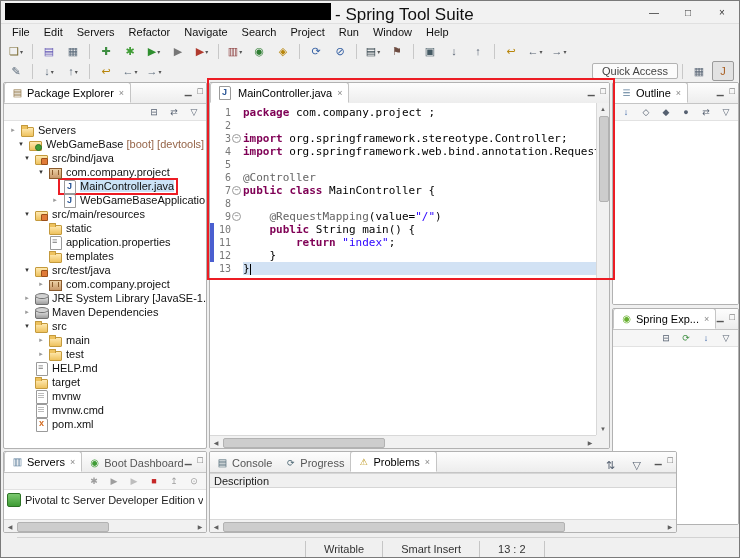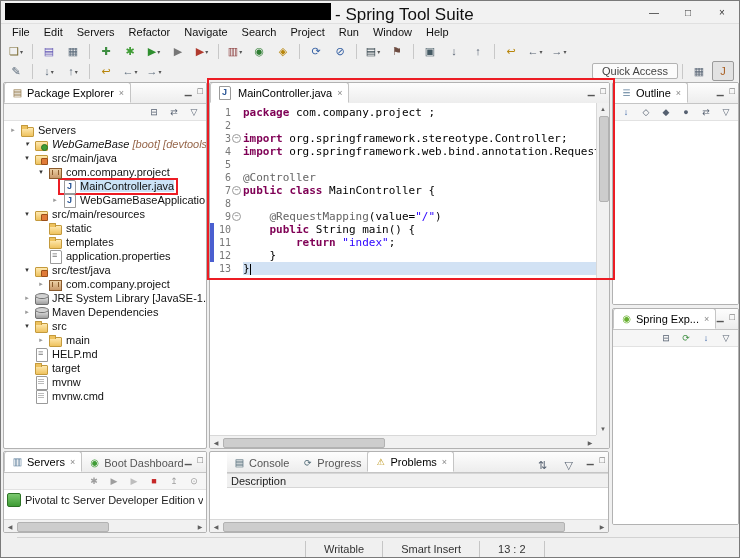--- a/index.html
+++ b/index.html
@@ -36,21 +36,21 @@
   .panel-minmax{position:absolute;right:3px;top:3px;display:flex;gap:6px;font-size:9px;color:#555;}
   .view-toolbar{height:16px;background:#f6f6f6;border-bottom:1px solid #e2e2e2;display:flex;justify-content:flex-end;
                 align-items:center;padding-right:2px;}
   .view-toolbar .tb-btn{height:14px;min-width:14px;}
   .view-toolbar .tb-g{font-size:9px;}
   #pkg-panel{left:2px;top:81px;width:204px;height:367px;}
   #editor-panel{left:208px;top:81px;width:401px;height:367px;}
   #outline-panel{left:611px;top:81px;width:127px;height:223px;}
   #spring-panel{left:611px;top:307px;width:127px;height:217px;}
   #servers-panel{left:2px;top:450px;width:204px;height:82px;}
-  #console-panel{left:208px;top:450px;width:400px;height:82px;padding-left:17px;}
+  #console-panel{left:208px;top:450px;width:468px;height:82px;}
   
   .tree{padding-top:2px;overflow:hidden;height:calc(100% - 36px);}
   .trow{height:14px;display:flex;align-items:center;white-space:nowrap;}
   .arrow{width:10px;flex:none;font-size:7px;color:#9a9a9a;text-align:center;}
   .arrow.exp{color:#333;}
   .trow-c{display:inline-flex;align-items:center;padding:0 2px;}
   .trow-c.sel .tlabel{background:#cbe3f7;}
   .trow-c.redbox{outline:2px solid #ec1c24;}
   .tlabel{white-space:pre;color:#111;}
   .tdeco{white-space:pre;color:#96664a;}
@@ -290,33 +290,33 @@
         </span>
       </div>
     <div class="tree">
         <div class="trow" style="padding-left: 4px;">
           <span class="arrow">▸</span>
           <span class="trow-c">
             <span class="ti ti-folder"></span>
             <span class="tlabel">Servers</span>
           </span>
         </div>
-        <div class="trow" style="padding-left: 18px; font-style: italic;">
+        <div class="trow" style="padding-left: 12px;">
           <span class="arrow exp">▾</span>
           <span class="trow-c">
             <span class="ti ti-project"></span>
             <span class="tlabel">WebGameBase</span>
             <span class="tdeco"> [boot] [devtools]</span>
           </span>
         </div>
         <div class="trow" style="padding-left: 18px;">
           <span class="arrow exp">▾</span>
           <span class="trow-c">
             <span class="ti ti-srcfolder"></span>
-            <span class="tlabel">src/main/java</span>
+            <span class="tlabel">src/bind/java</span>
           </span>
         </div>
         <div class="trow" style="padding-left: 32px;">
           <span class="arrow exp">▾</span>
           <span class="trow-c">
             <span class="ti ti-package"></span>
             <span class="tlabel">com.company.project</span>
           </span>
         </div>
         <div class="trow" style="padding-left: 46px;">
@@ -343,31 +343,31 @@
         <div class="trow" style="padding-left: 32px;">
           <span class="arrow"></span>
           <span class="trow-c">
             <span class="ti ti-folder"></span>
             <span class="tlabel">static</span>
           </span>
         </div>
         <div class="trow" style="padding-left: 32px;">
           <span class="arrow"></span>
           <span class="trow-c">
+            <span class="ti ti-props"></span>
+            <span class="tlabel">application.properties</span>
+          </span>
+        </div>
+        <div class="trow" style="padding-left: 32px;">
+          <span class="arrow"></span>
+          <span class="trow-c">
             <span class="ti ti-folder"></span>
             <span class="tlabel">templates</span>
           </span>
         </div>
-        <div class="trow" style="padding-left: 32px;">
-          <span class="arrow"></span>
-          <span class="trow-c">
-            <span class="ti ti-props"></span>
-            <span class="tlabel">application.properties</span>
-          </span>
-        </div>
         <div class="trow" style="padding-left: 18px;">
           <span class="arrow exp">▾</span>
           <span class="trow-c">
             <span class="ti ti-srcfolder"></span>
             <span class="tlabel">src/test/java</span>
           </span>
         </div>
         <div class="trow" style="padding-left: 32px;">
           <span class="arrow">▸</span>
           <span class="trow-c">
@@ -396,20 +396,27 @@
             <span class="tlabel">src</span>
           </span>
         </div>
         <div class="trow" style="padding-left: 32px;">
           <span class="arrow">▸</span>
           <span class="trow-c">
             <span class="ti ti-folder"></span>
             <span class="tlabel">main</span>
           </span>
         </div>
+        <div class="trow" style="padding-left: 32px;">
+          <span class="arrow">▸</span>
+          <span class="trow-c">
+            <span class="ti ti-folder"></span>
+            <span class="tlabel">test</span>
+          </span>
+        </div>
         <div class="trow" style="padding-left: 18px;">
           <span class="arrow"></span>
           <span class="trow-c">
             <span class="ti ti-props"></span>
             <span class="tlabel">HELP.md</span>
           </span>
         </div>
         <div class="trow" style="padding-left: 18px;">
           <span class="arrow"></span>
           <span class="trow-c">
@@ -422,20 +429,27 @@
           <span class="trow-c">
             <span class="ti ti-file"></span>
             <span class="tlabel">mvnw</span>
           </span>
         </div>
         <div class="trow" style="padding-left: 18px;">
           <span class="arrow"></span>
           <span class="trow-c">
             <span class="ti ti-file"></span>
             <span class="tlabel">mvnw.cmd</span>
+          </span>
+        </div>
+        <div class="trow" style="padding-left: 18px;">
+          <span class="arrow"></span>
+          <span class="trow-c">
+            <span class="ti ti-xml"></span>
+            <span class="tlabel">pom.xml</span>
           </span>
         </div>
       </div>
   </div>
 
   <div class="panel" id="editor-panel">
     <div class="panel-tabs">
       <div class="ptab sel">
         <span class="ti ti-javafile"></span>
         <span>MainController.java</span>

